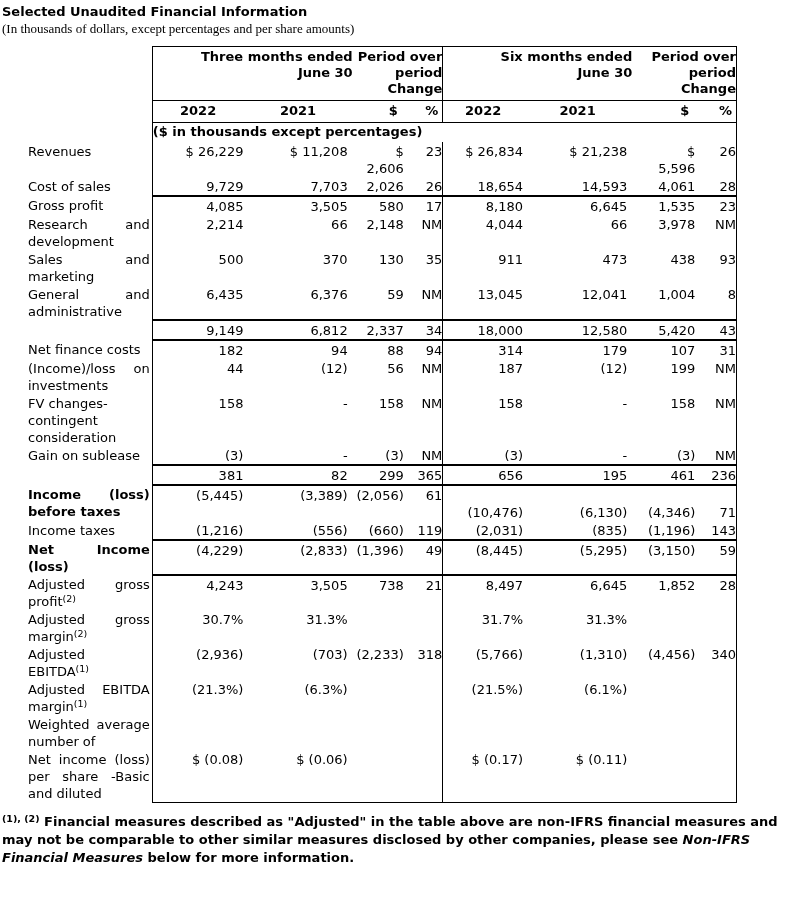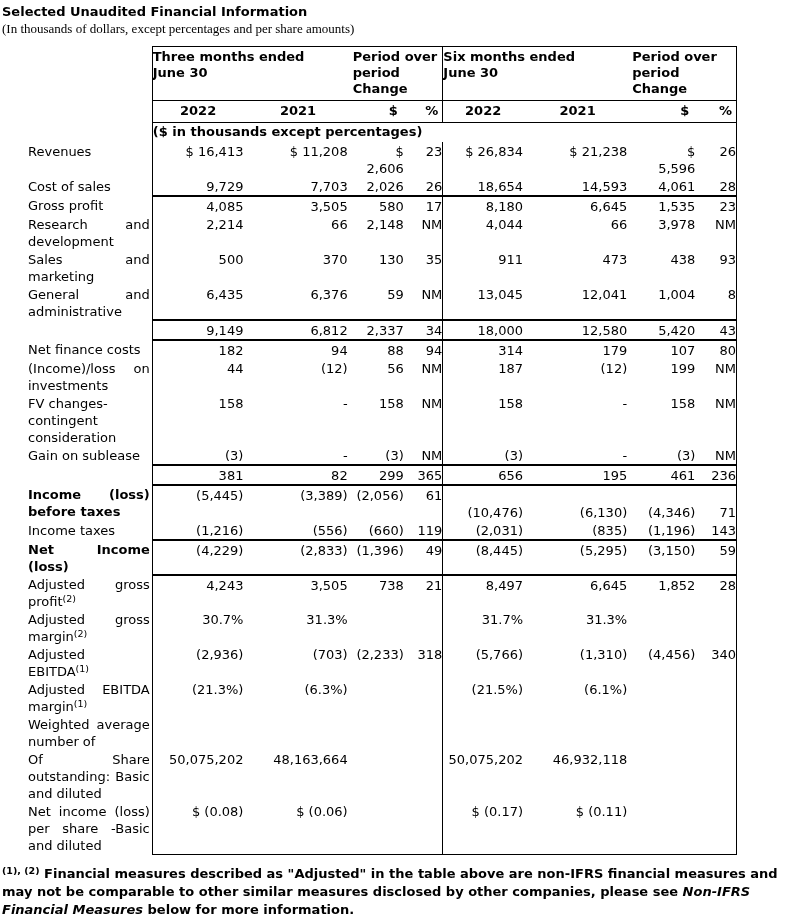--- a/index.html
+++ b/index.html
@@ -15,21 +15,21 @@
 
   table.fin {
     border-collapse: collapse; table-layout: fixed;
     width: 709px; margin-left: 26px; margin-top: 9px;
     font-size: 13px;
   }
   th, td { vertical-align: top; font-weight: normal; padding: 0; }
 
   
   th.grp {
-    font-weight: bold; text-align: left; white-space: pre-line;
+    font-weight: bold; text-align: right; white-space: pre-line;
     border-top: 1px solid #000; border-bottom: 1px solid #000;
     padding: 2px 0 3px 0; line-height: 16px;
   }
   
   th.sub {
     font-weight: bold; border-bottom: 1px solid #000;
     padding: 2px 5px 3px 0; line-height: 16px; 
   }
   th.sub.rt { text-align: right; }
   th.sub.dollar { padding-right: 11px; }
@@ -110,21 +110,21 @@
       <tr>
         <td class="lbl"></td>
         <td class="units-cell bl br" colspan="8">($ in thousands except percentages)</td>
       </tr>
     </thead>
     <tbody>
         <tr>
           <td class="lbl">
             <div class="line">Revenues</div>
           </td>
-          <td class="val c0 h1 bl">$ 16,413</td>
+          <td class="val c0 h1 bl">$ 26,229</td>
           <td class="val c1 h1">$ 11,208</td>
           <td class="val c2 h1">$
 2,606</td>
           <td class="val c3 h1">23</td>
           <td class="val c4 h2 bl">$ 26,834</td>
           <td class="val c5 h2">$ 21,238</td>
           <td class="val c6 h2">$
 5,596</td>
           <td class="val c7 h2 br">26</td>
         </tr>
@@ -211,21 +211,21 @@
           <td class="lbl">
             <div class="line">Net finance costs</div>
           </td>
           <td class="val c0 h1 bl">182</td>
           <td class="val c1 h1">94</td>
           <td class="val c2 h1">88</td>
           <td class="val c3 h1">94</td>
           <td class="val c4 h2 bl">314</td>
           <td class="val c5 h2">179</td>
           <td class="val c6 h2">107</td>
-          <td class="val c7 h2 br">80</td>
+          <td class="val c7 h2 br">31</td>
         </tr>
         <tr>
           <td class="lbl">
             <div class="line j">(Income)/loss on</div>
             <div class="line">investments</div>
           </td>
           <td class="val c0 h1 bl">44</td>
           <td class="val c1 h1">(12)</td>
           <td class="val c2 h1">56</td>
           <td class="val c3 h1">NM</td>
@@ -377,35 +377,20 @@
           </td>
           <td class="val c0 h1 bl"></td>
           <td class="val c1 h1"></td>
           <td class="val c2 h1"></td>
           <td class="val c3 h1"></td>
           <td class="val c4 h2 bl"></td>
           <td class="val c5 h2"></td>
           <td class="val c6 h2"></td>
           <td class="val c7 h2 br"></td>
         </tr>
-        <tr>
-          <td class="lbl">
-            <div class="line j">Of Share</div>
-            <div class="line j">outstanding: Basic</div>
-            <div class="line">and diluted</div>
-          </td>
-          <td class="val c0 h1 bl">50,075,202</td>
-          <td class="val c1 h1">48,163,664</td>
-          <td class="val c2 h1"></td>
-          <td class="val c3 h1"></td>
-          <td class="val c4 h2 bl">50,075,202</td>
-          <td class="val c5 h2">46,932,118</td>
-          <td class="val c6 h2"></td>
-          <td class="val c7 h2 br"></td>
-        </tr>
         <tr class="last">
           <td class="lbl">
             <div class="line j">Net income (loss)</div>
             <div class="line j">per share -Basic</div>
             <div class="line">and diluted</div>
           </td>
           <td class="val c0 h1 bl">$ (0.08)</td>
           <td class="val c1 h1">$ (0.06)</td>
           <td class="val c2 h1"></td>
           <td class="val c3 h1"></td>

